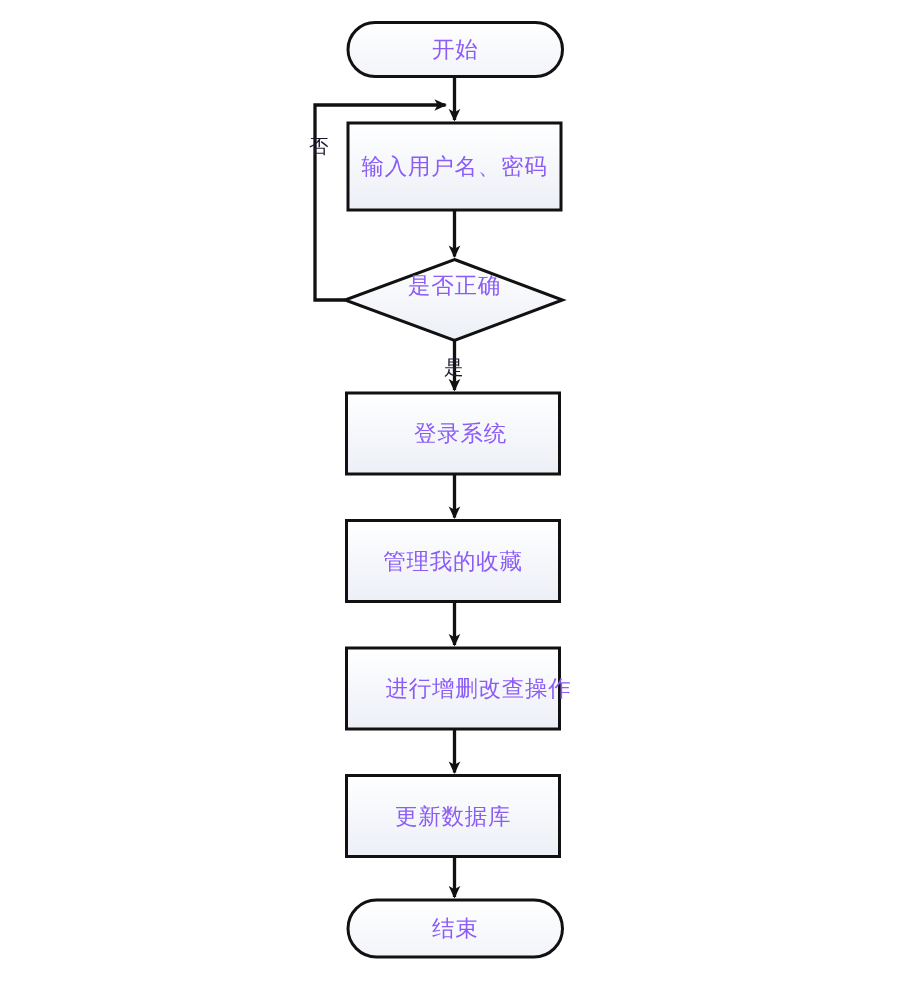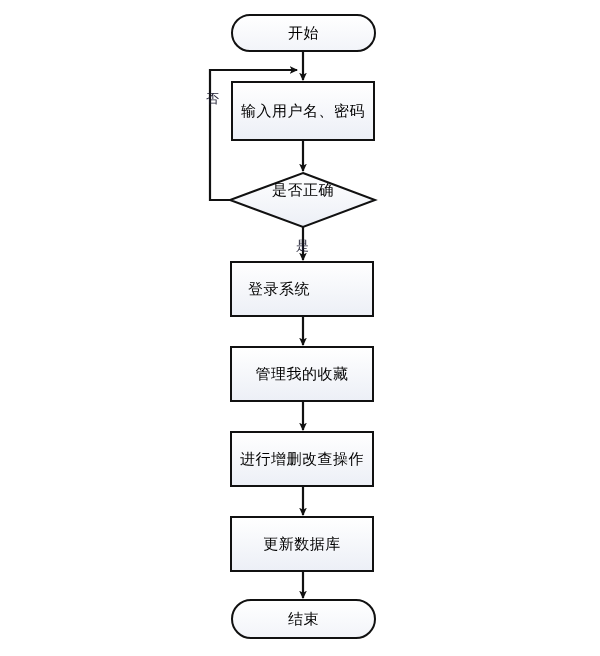--- a/index.html
+++ b/index.html
@@ -52,21 +52,21 @@
     fill: none;
   }
 
   
   .node-label {
     position: absolute;
     display: flex;
     align-items: center;
     justify-content: center;
     text-align: center;
-    color: #000000;
+    color: #8b5cf6;
     font-size: 15px;
     line-height: 1.25;
     letter-spacing: 0.5px;
     white-space: nowrap;
     pointer-events: none;
     font-family: "DejaVu Sans", "Liberation Sans", sans-serif;
   }
 
   .edge-label {
     position: absolute;
@@ -74,23 +74,23 @@
     font-size: 13px;
     line-height: 1;
     white-space: nowrap;
     font-family: "DejaVu Sans", "Liberation Sans", sans-serif;
   }
 
   
   .n-start  { left: 232px; top: 15px;  width: 143px; height: 36px; }
   .n-input  { left: 232px; top: 82px;  width: 142px; height: 58px; border-radius: 18px; }
   .n-dec    { left: 238px; top: 163px; width: 130px; height: 54px; }
-  .n-login  { left: 218px; top: 262px; width: 122px; height: 54px; }
+  .n-login  { left: 246px; top: 262px; width: 122px; height: 54px; }
   .n-fav    { left: 231px; top: 347px; width: 142px; height: 54px; }
-  .n-crud   { left: 231px; top: 432px; width: 142px; height: 54px; }
+  .n-crud   { left: 231px; top: 432px; width: 142px; height: 54px; padding-left: 17px; }
   .n-db     { left: 231px; top: 517px; width: 142px; height: 54px; }
   .n-end    { left: 232px; top: 600px; width: 143px; height: 38px; text-align: center; }
 
   .l-no  { left: 206px; top: 92px; }
   .l-yes { left: 296px; top: 239px; }
 </style>
 </head>
 <body>
 
 <div id="flow-root">

